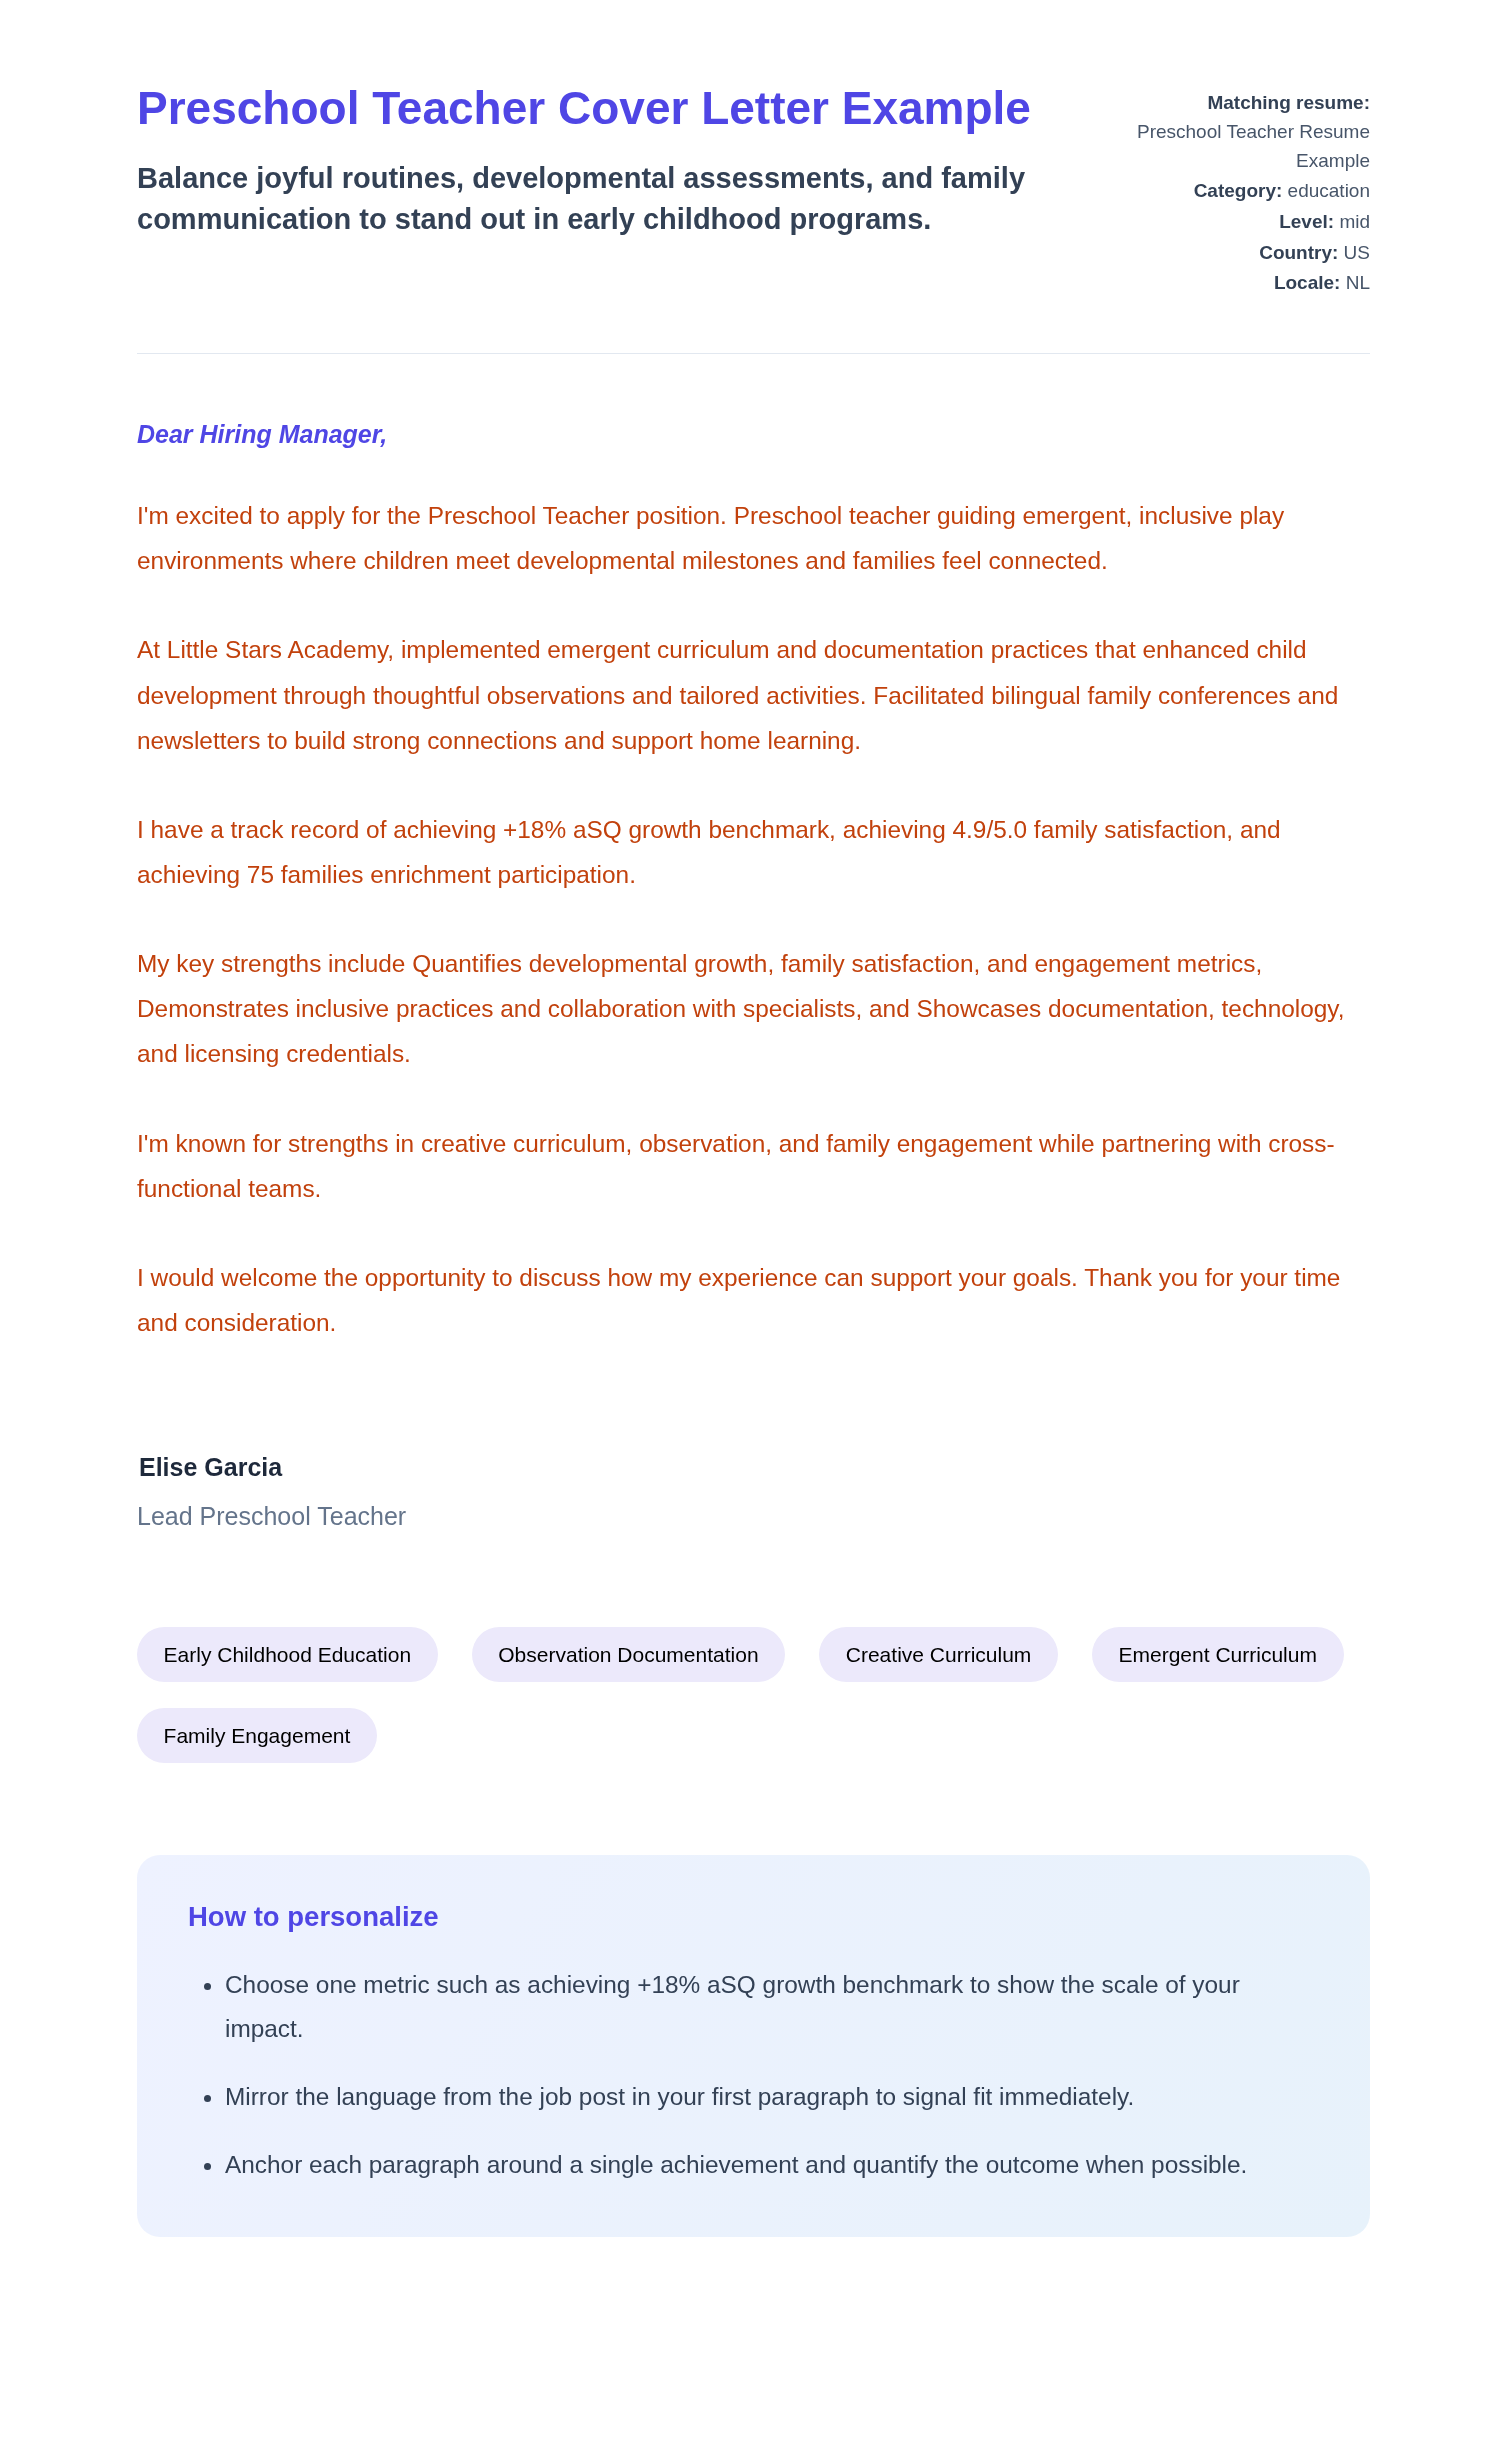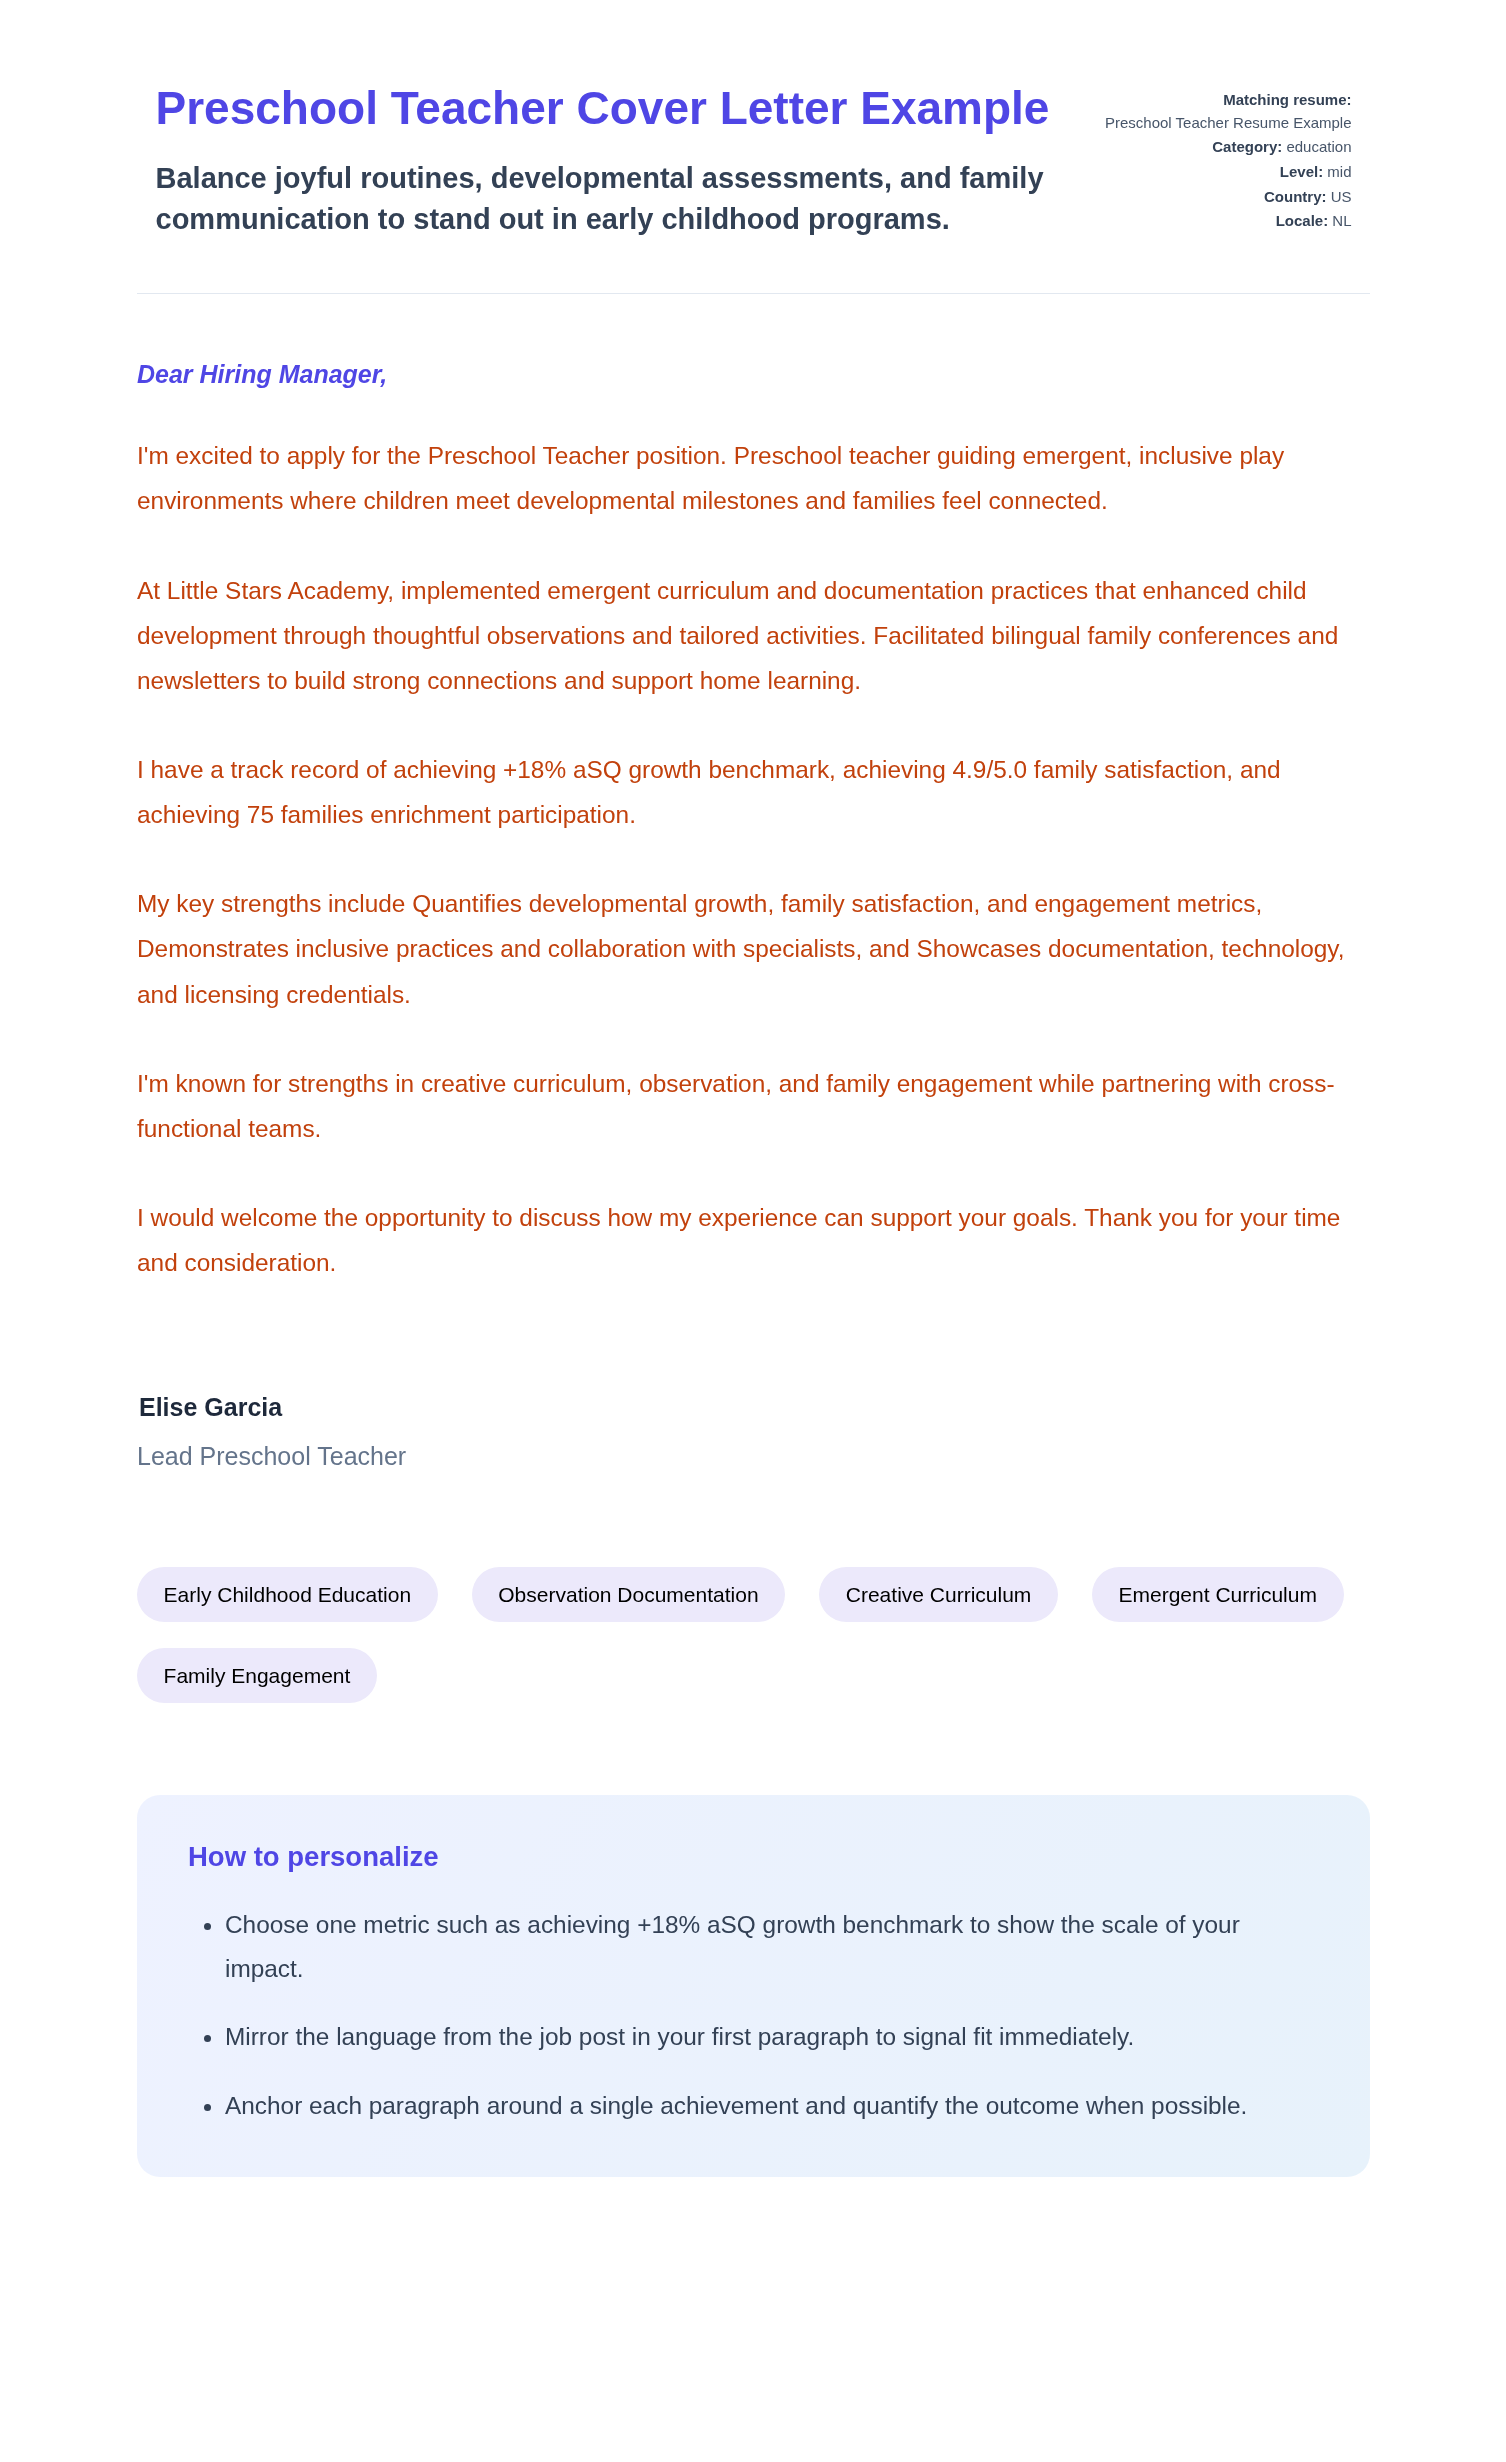--- a/index.html
+++ b/index.html
@@ -6,41 +6,41 @@
   html, body { margin: 0; padding: 0; background: #ffffff; }
   body {
     width: 1507px;
     min-height: 2462px;
     font-family: "Liberation Sans", sans-serif;
     color: #334155;
   }
   .page { padding: 82px 137px 98px 137px; }
 
   
-  .header { display: flex; justify-content: center; align-items: flex-start; gap: 17px; }
+  .header { display: flex; justify-content: space-between; align-items: flex-start; gap: 17px; }
   .header-left { max-width: 895px; }
   .page-title {
     margin: 0 0 23px 0;
     font-size: 46px;
     line-height: 1.15;
     font-weight: 700;
     color: #4f46e5;
   }
   .page-subtitle {
     margin: 0;
     font-size: 29px;
     line-height: 1.42;
     font-weight: 700;
     color: #334155;
   }
   .meta {
     width: 284px;
     flex-shrink: 0;
     text-align: right;
-    font-size: 15px;
+    font-size: 19px;
     line-height: 1.52;
     color: #475569;
     padding-top: 7px;
   }
   .meta-row { margin-bottom: 1.8px; }
   .meta-label { font-weight: 700; color: #334155; }
   .meta-row.stacked .meta-label { display: block; }
 
   .divider { border: none; border-top: 0.9px solid #e2e8f0; margin: 53px 0 0 0; }
 

